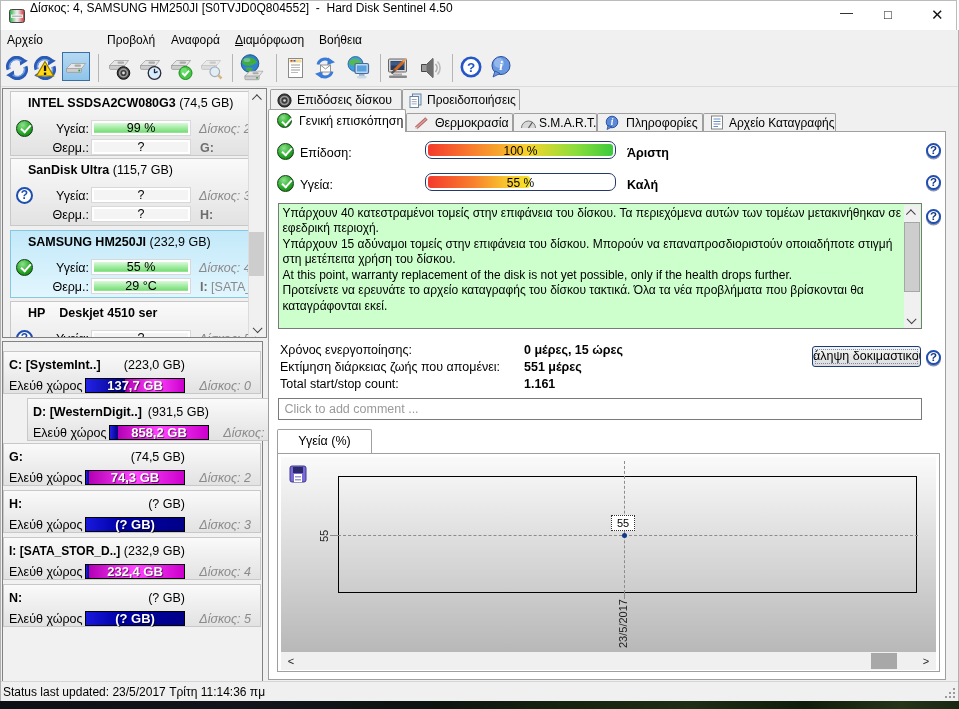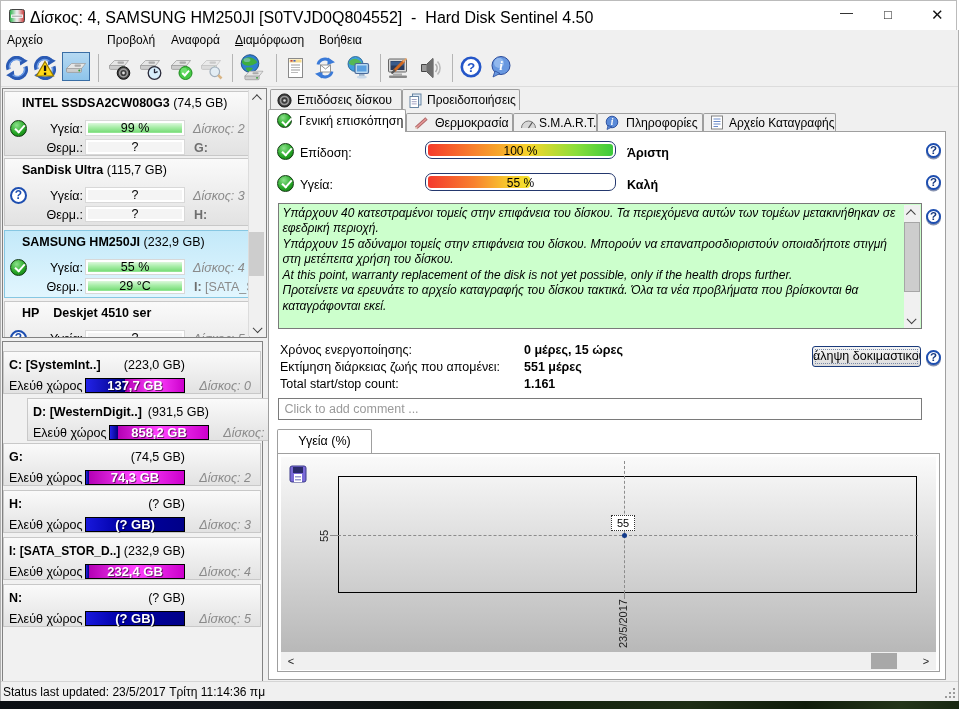--- a/index.html
+++ b/index.html
@@ -1,33 +1,33 @@
 <!DOCTYPE html>
 <html><head>
 <meta charset="utf-8">
 <style>
 html,body{margin:0;padding:0;width:959px;height:709px;overflow:hidden;background:#fff;}
 body{font-family:"Liberation Sans",sans-serif;}
 #win{position:absolute;left:0;top:0;width:959px;height:709px;}
 .abs{position:absolute;}
 
 #titlebar{left:0;top:0;width:957px;height:30px;background:#fff;border-left:1px solid #bbb;border-right:1px solid #bbb;border-top:1px solid #bbb;box-sizing:border-box;}
-#title-text{left:29px;top:8px;font-size:16px;color:#000;white-space:pre;}
+#title-text{left:29px;top:0;font-size:12px;color:#000;white-space:pre;}
 .caption-btn{font-size:13px;color:#111;}
 
 #menubar{left:1px;top:30px;width:957px;height:20px;background:#f0f0f0;}
 .menu-item{position:absolute;top:3px;font-size:12px;color:#000;}
 
 #toolbar{left:1px;top:50px;width:957px;height:37px;background:#f0f0f0;border-bottom:1px solid #dcdcdc;box-sizing:border-box;}
 .tsep{position:absolute;top:4px;width:1px;height:28px;background:#b5b5b5;}
 
 #main{left:1px;top:87px;width:957px;height:594px;background:#f0f0f0;}
 
 #diskpanel{position:absolute;left:1px;top:1px;width:265px;height:250px;border:1px solid #828282;background:#f0f0f0;box-sizing:border-box;overflow:hidden;}
-.disk-item{position:absolute;left:1px;width:246px;height:68px;background:linear-gradient(#fafafa,#e2e2e2);border:1px solid #c8c8c8;box-sizing:border-box;}
+.disk-item{position:absolute;left:7px;width:246px;height:68px;background:linear-gradient(#fafafa,#e2e2e2);border:1px solid #c8c8c8;box-sizing:border-box;}
 .disk-item.sel{background:linear-gradient(#c3e9f9,#e2f6fe);border:1px solid #86c7e2;}
 .d-title{position:absolute;left:17px;right:0;top:4px;text-align:left;font-size:12.5px;font-weight:bold;color:#000;white-space:pre;}
 .d-title .cap{font-weight:normal;}
 .d-lab{position:absolute;width:76px;text-align:right;font-size:12.5px;color:#000;}
 .d-bar{position:absolute;left:81px;width:94px;height:10px;border:2px solid #fff;outline:1px solid #d8d8d8;background:#f4f4f4;text-align:center;font-size:12.5px;line-height:10px;color:#000;}
 .d-bar.green{background:linear-gradient(#dcf8dc,#a6eda6 45%,#7fdf7f 85%,#9ae89a);}
 .d-right{position:absolute;left:188px;font-size:12.5px;font-style:italic;color:#8a8a8a;}
 .d-drv{position:absolute;font-size:12.5px;font-weight:bold;color:#6e6e6e;white-space:nowrap;overflow:hidden;}
 
 .okicon,.qicon{position:absolute;width:17px;height:17px;border-radius:50%;box-sizing:border-box;}
@@ -52,21 +52,21 @@
 
 .tab{position:absolute;box-sizing:border-box;background:#f0f0f0;border:1px solid #9f9f9f;border-bottom:none;border-radius:2px 2px 0 0;font-size:12.3px;color:#000;white-space:nowrap;overflow:hidden;}
 .tab.active{background:#fff;}
 
 #page{position:absolute;left:267px;top:44px;width:678px;height:549px;background:#fff;border:1px solid #9f9f9f;box-sizing:border-box;}
 .rowlab{position:absolute;font-size:12.5px;color:#000;}
 .pbar{position:absolute;left:424px;width:191px;height:18px;border:1.4px solid #24386e;border-radius:7px;background:#fff;box-sizing:border-box;}
 .pbar .fill{position:absolute;left:2px;top:1.6px;bottom:1.6px;border-radius:3px;}
 .pbar .txt{position:absolute;left:0;right:0;top:1.5px;text-align:center;font-size:12px;color:#000;}
 .qhelp{position:absolute;width:15px;height:15px;border-radius:50%;background:#fff;border:2.2px solid #1d4eb0;color:#16387e;font-weight:bold;font-size:11.5px;text-align:center;line-height:11px;box-sizing:border-box;box-shadow:0 1.5px 0 rgba(16,40,100,0.5);}
-#greenbox{position:absolute;left:276.5px;top:115.5px;width:644px;height:126.5px;border:1px solid #7a7a7a;background:#ccffcc;box-sizing:border-box;font-size:12px;line-height:15.5px;color:#000;padding:2px 20px 0 4px;font-style:italic;}
+#greenbox{position:absolute;left:276.5px;top:115.5px;width:644px;height:126.5px;border:1px solid #7a7a7a;background:#ccffcc;box-sizing:border-box;font-size:12px;line-height:15.5px;color:#000;padding:2px 20px 0 4px;}
 #gscroll{position:absolute;right:1px;top:1px;width:16px;height:123px;background:#f0f0f0;}
 #gthumb{position:absolute;left:0;top:17px;width:16px;height:70px;background:#cdcdcd;border:1px solid #a6a6a6;box-sizing:border-box;}
 .statlab{position:absolute;left:279px;font-size:12.5px;color:#000;}
 .statval{position:absolute;left:523px;font-size:12.5px;font-weight:bold;color:#000;}
 #trialbtn{position:absolute;left:811px;top:259px;width:109px;height:21px;border:1px solid #1a3a7a;border-radius:3px;background:linear-gradient(#f4f4f4,#dcdcdc);box-sizing:border-box;font-size:12.5px;text-align:center;line-height:19px;overflow:hidden;white-space:nowrap;}
 #comment{position:absolute;left:276.5px;top:311px;width:644px;height:22px;border:1px solid #7a7a7a;background:#fff;box-sizing:border-box;font-size:12.5px;color:#9a9a9a;line-height:20px;padding-left:6px;}
 
 #charttab{position:absolute;left:276px;top:342px;width:95px;height:24px;background:#fff;border:1px solid #9f9f9f;border-bottom:none;box-sizing:border-box;font-size:12.5px;text-align:center;line-height:22px;border-radius:2px 2px 0 0;}
 #chartpanel{position:absolute;left:276px;top:366px;width:663px;height:219px;border:1px solid #9f9f9f;background:#fff;box-sizing:border-box;}
 #chartgrad{position:absolute;left:3px;top:3px;width:655px;height:195px;background:linear-gradient(#fafafa,#b8b8b8);}

